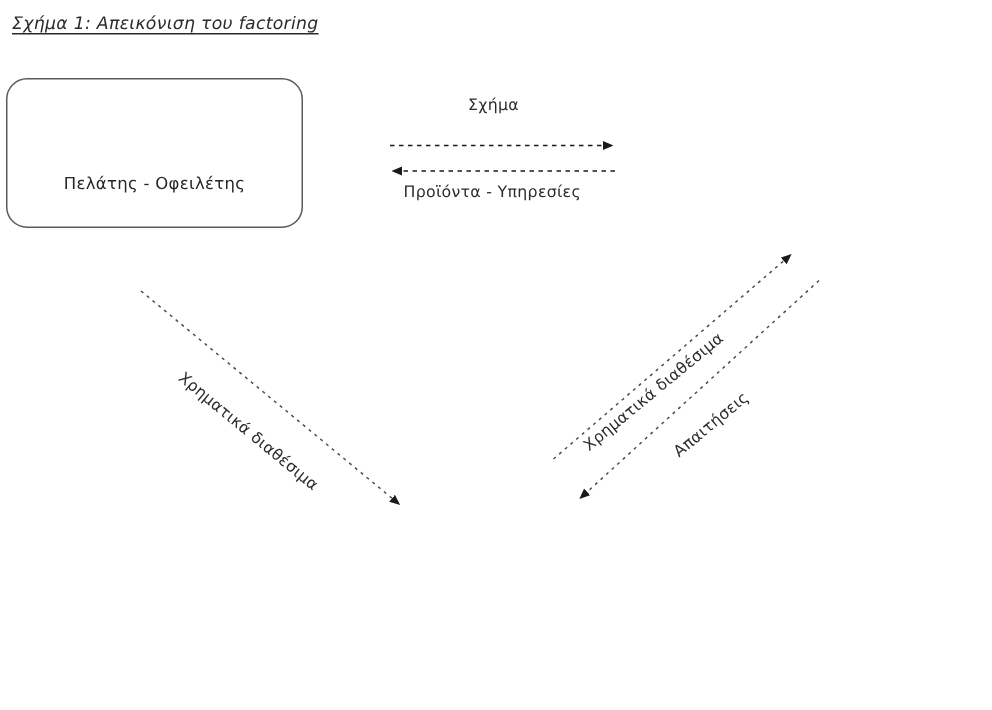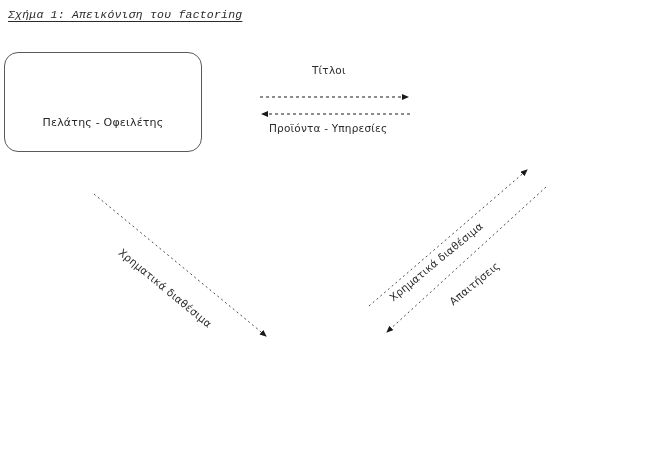--- a/index.html
+++ b/index.html
@@ -29,21 +29,20 @@
     position: absolute;
     left: 8px;
     top: 8px;
     font-size: 11.5px;
     font-style: italic;
     color: #2b2b2b;
     text-decoration: underline;
     text-underline-offset: 3px;
     white-space: nowrap;
     letter-spacing: 0.2px;
-    font-family: Liberation Mono, monospace;
   }
 
   
   .node-box {
     position: absolute;
     box-sizing: border-box;
     border: 1px solid #5a5a5a;
     border-radius: 14px;
     background: #ffffff;
     display: flex;
@@ -132,21 +131,21 @@
 
     <line x1="546" y1="187" x2="387" y2="332" stroke="#4a4a5a" stroke-width="1" stroke-dasharray="2,3" marker-end="url(#arrowhead-end)"></line>
   </svg>
 
   <div id="node-customer" class="node-box">
     <span class="node-label">Πελάτης - Οφειλέτης</span>
   </div>
 
 
 
-  <div id="label-titloi" class="edge-label">Τίτλοι</div>
+  <div id="label-titloi" class="edge-label">Σχήμα</div>
 
   <div id="label-products" class="edge-label">Προϊόντα - Υπηρεσίες</div>
 
   <div id="label-funds-left" class="edge-label">Χρηματικά διαθέσιμα</div>
 
   <div id="label-funds-right" class="edge-label">Χρηματικά διαθέσιμα</div>
 
   <div id="label-receivables" class="edge-label">Απαιτήσεις</div>
 
 </div>

